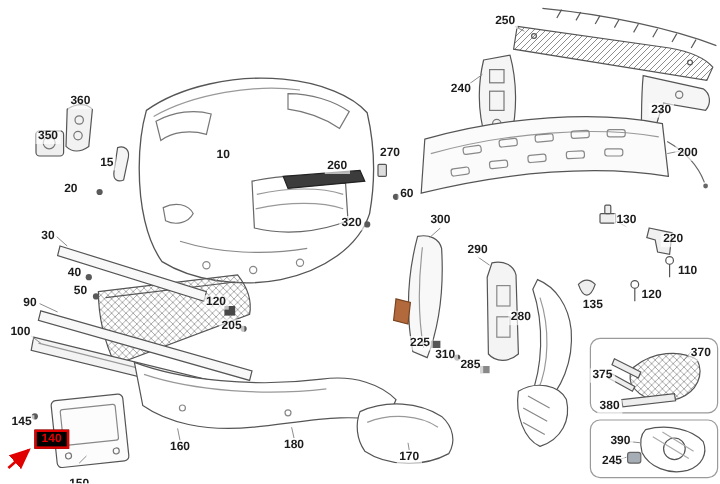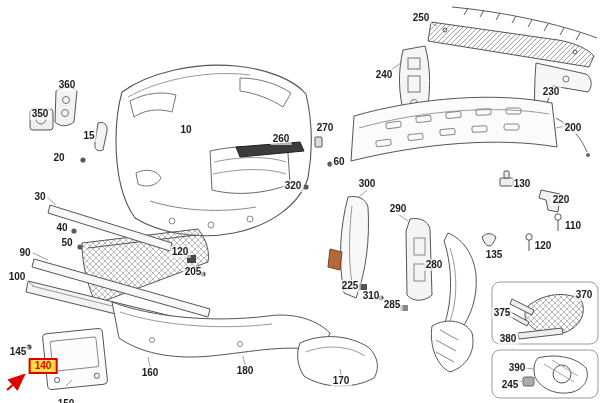--- a/index.html
+++ b/index.html
@@ -11,21 +11,21 @@
   .labels{position:absolute;left:0;top:0;width:600px;height:403px;pointer-events:none;}
   .part-label{
     position:absolute;transform:translate(-50%,-50%);
     font-size:10px;font-weight:bold;color:#1c1c1c;line-height:1;
     padding:1px 2px;background:rgba(255,255,255,.65);
     pointer-events:auto;cursor:pointer;white-space:nowrap;
   }
   .part-label.highlighted{
     color:var(--highlight,#e10000);
     border:2px solid var(--highlight,#e10000);
-    padding:1px 4px;background:#fde047;
+    padding:1px 4px;background:#000000;
   }
 </style>
 </head>
 <body>
 
 <div class="stage">
 
 <svg width="600" height="403" viewBox="0 0 600 403">
   <defs>
     <pattern id="mesh" width="6" height="6" patternUnits="userSpaceOnUse">

